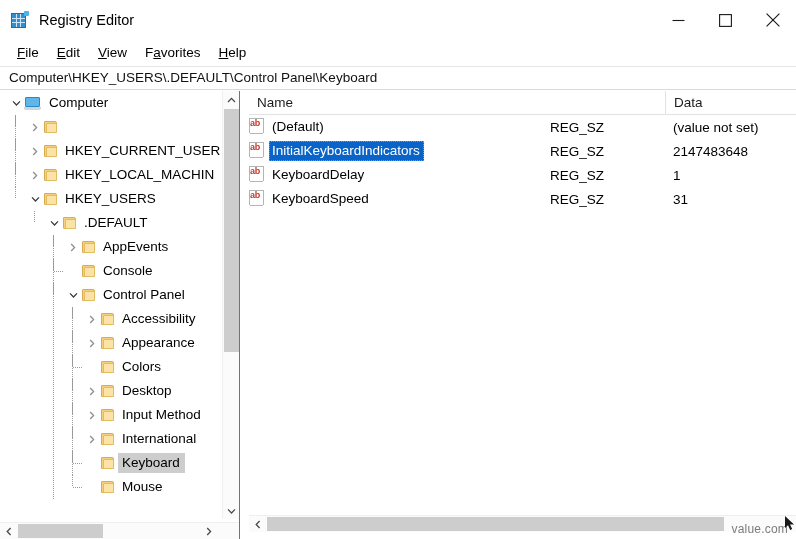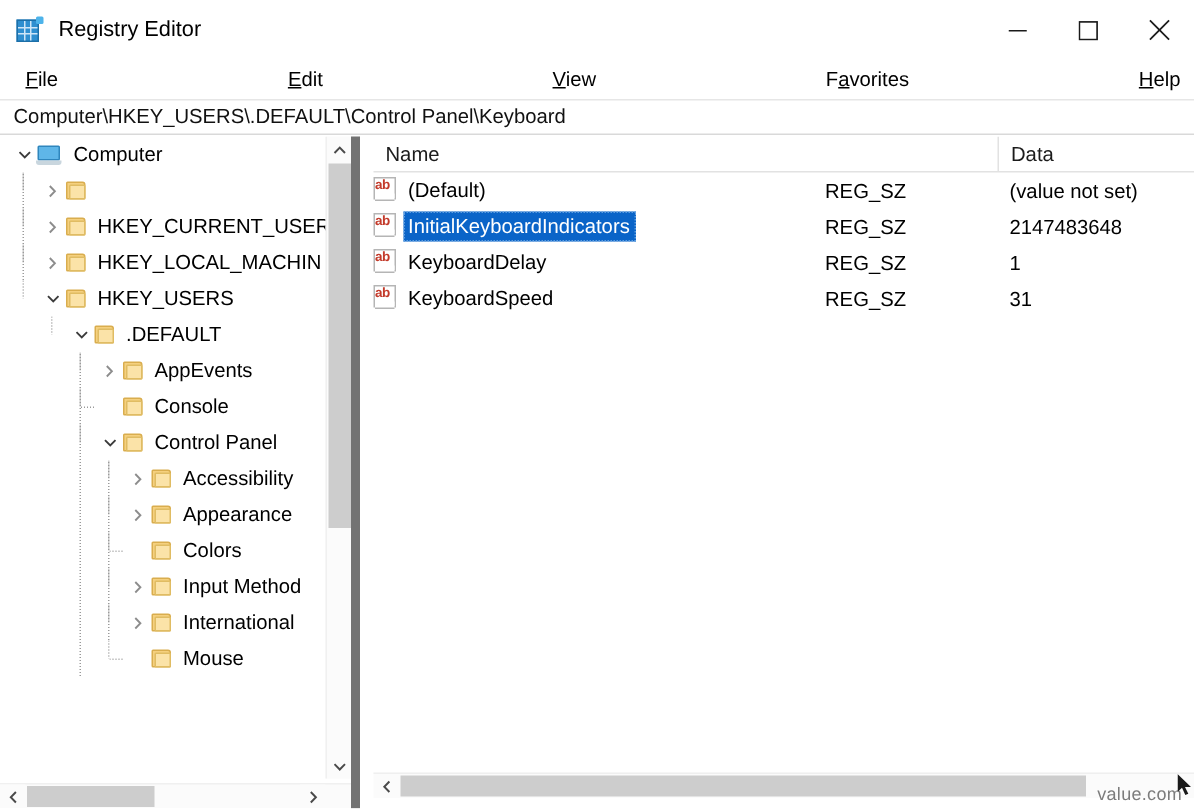--- a/index.html
+++ b/index.html
@@ -93,21 +93,20 @@
   .menubar {
     position: absolute;
     left: 0; top: 40px;
     width: 796px;
     height: 25px;
     background: #ffffff;
     display: flex;
     align-items: center;
     padding-left: 8px;
     box-sizing: border-box;
-    justify-content: space-between;
   }
   .menuitem {
     font-size: 13.5px;
     color: #000000;
     padding: 2px 9px 2px 9px;
     white-space: nowrap;
     cursor: default;
     line-height: 16px;
   }
   .menuitem u { text-decoration: underline; }
@@ -142,21 +141,21 @@
     background: #ffffff;
   }
 
   
   .treepane {
     position: absolute;
     left: 0; top: 0;
     width: 240px;
     height: 448px;
     box-sizing: border-box;
-    border-right: 6px solid #737373;
+    border-right: 1px solid #737373;
     background: #ffffff;
     overflow: hidden;
   }
   .treeview {
     position: absolute;
     left: 0; top: 0;
     width: 222px;
     height: 428px;
     overflow: hidden;
   }
@@ -690,37 +689,66 @@
             <div style="width: 84px; flex: 0 0 auto; height: 1px;"></div>
             <span class="chev">
               <svg width="6" height="9" viewBox="0 0 6 9">
                 <polyline points="1.2,1 4.6,4.5 1.2,8" fill="none" stroke="#8d8d8d" stroke-width="1.25"></polyline>
               </svg>
             </span>
             <span class="folder">
               <span class="f-back"></span>
               <span class="f-front"></span>
             </span>
-            <span class="label">Input Method</span>
+            <span class="label">Desktop</span>
           </div>
           <div class="trow">
             <div class="dotline" style="left: 53px;"></div>
             <div class="elbow-v" style="left: 72px;"></div>
             <div class="dotline" style="left: 72px;"></div>
             <div style="width: 84px; flex: 0 0 auto; height: 1px;"></div>
             <span class="chev">
               <svg width="6" height="9" viewBox="0 0 6 9">
                 <polyline points="1.2,1 4.6,4.5 1.2,8" fill="none" stroke="#8d8d8d" stroke-width="1.25"></polyline>
               </svg>
             </span>
             <span class="folder">
               <span class="f-back"></span>
               <span class="f-front"></span>
             </span>
+            <span class="label">Input Method</span>
+          </div>
+          <div class="trow">
+            <div class="dotline" style="left: 53px;"></div>
+            <div class="elbow-v" style="left: 72px;"></div>
+            <div class="dotline" style="left: 72px;"></div>
+            <div style="width: 84px; flex: 0 0 auto; height: 1px;"></div>
+            <span class="chev">
+              <svg width="6" height="9" viewBox="0 0 6 9">
+                <polyline points="1.2,1 4.6,4.5 1.2,8" fill="none" stroke="#8d8d8d" stroke-width="1.25"></polyline>
+              </svg>
+            </span>
+            <span class="folder">
+              <span class="f-back"></span>
+              <span class="f-front"></span>
+            </span>
             <span class="label">International</span>
+          </div>
+          <div class="trow selected">
+            <div class="dotline" style="left: 53px;"></div>
+            <div class="elbow-v" style="left: 72px;"></div>
+            <div class="dotline" style="left: 72px;"></div>
+            <div class="elbow" style="left: 73px;"></div>
+            <div style="width: 84px; flex: 0 0 auto; height: 1px;"></div>
+            <span class="chev"></span>
+            <span class="folder">
+              <span class="f-back"></span>
+              <span class="f-front"></span>
+            </span>
+            <span class="label">Keyboard</span>
           </div>
           <div class="trow">
             <div class="dotline" style="left: 53px;"></div>
             <div class="elbow-v" style="left: 72px;"></div>
             <div class="elbow" style="left: 73px;"></div>
             <div style="width: 84px; flex: 0 0 auto; height: 1px;"></div>
             <span class="chev"></span>
             <span class="folder">
               <span class="f-back"></span>
               <span class="f-front"></span>

